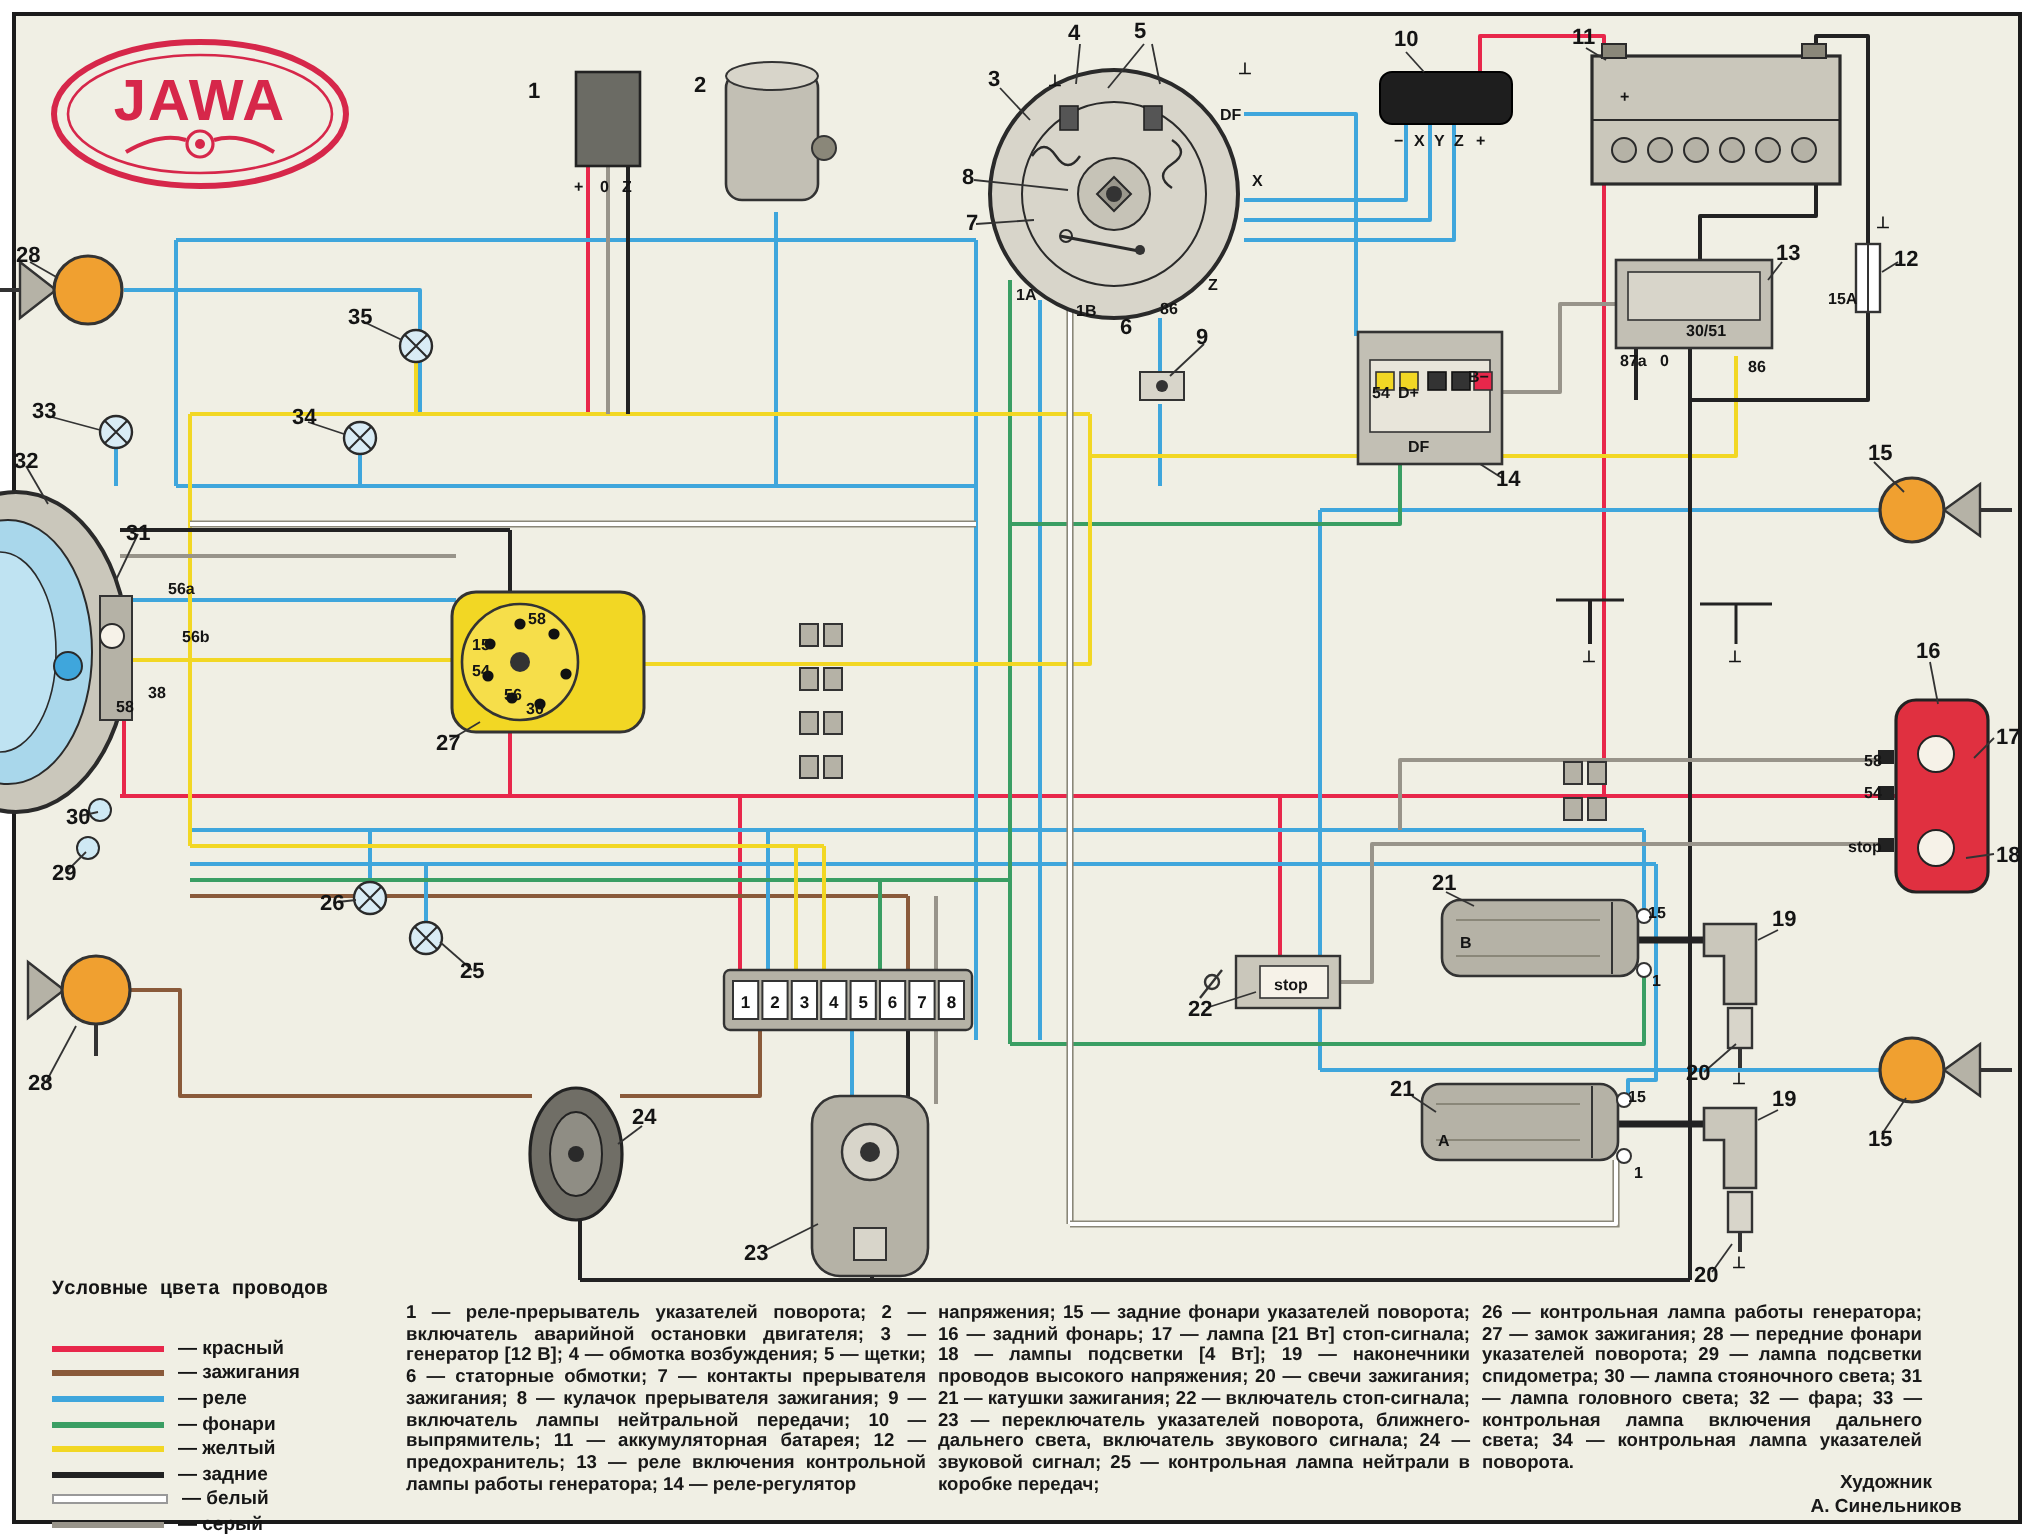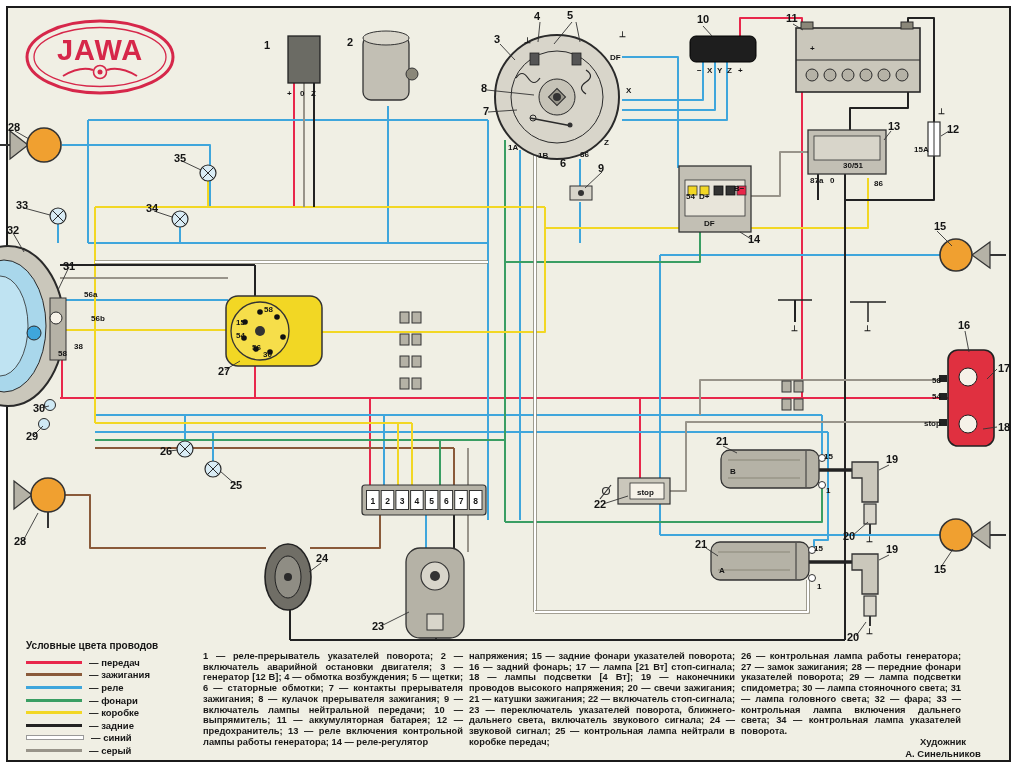--- a/index.html
+++ b/index.html
@@ -1,21 +1,21 @@
 <!DOCTYPE html>
 <html><head>
 <meta charset="utf-8">
 <style>
   html,body{margin:0;padding:0;background:#ffffff;}
   body{font-family:"Liberation Sans",sans-serif;}
   .page{position:relative;width:1017px;height:768px;background:#ffffff;overflow:hidden;}
   .frame{position:absolute;left:6px;top:6px;right:6px;bottom:6px;border:2px solid #1b1b1b;background:#f0efe4;}
   svg.diagram{position:absolute;left:0;top:0;width:1017px;height:768px;}
   .legend{position:absolute;left:26px;top:640px;width:172px;}
-  .legend-title{font-size:10px;font-weight:bold;color:#151515;margin-bottom:5px;}
+  .legend-title{font-size:10px;font-weight:bold;color:#151515;margin-bottom:17px;font-family:Liberation Mono, monospace;}
   .legend-row{display:flex;align-items:center;height:12.6px;}
   .legend-row .sw{display:inline-block;width:56px;height:3px;margin-right:7px;flex:none;}
   .legend-row .lt{font-size:9.5px;font-weight:bold;color:#151515;white-space:nowrap;}
   .desc{position:absolute;top:651px;font-size:9.3px;line-height:10.7px;font-weight:bold;color:#181818;text-align:justify;}
   #desc1{left:203px;width:260px;}
   #desc2{left:469px;width:266px;}
   #desc3{left:741px;width:220px;}
   .credit{position:absolute;left:880px;top:736px;width:126px;text-align:center;font-size:9.5px;font-weight:bold;color:#181818;line-height:12px;}
 </style>
 </head>
@@ -489,45 +489,45 @@
         <text x="866" y="542" font-size="8" font-weight="bold" fill="#141414">⊥</text>
         <text x="866" y="634" font-size="8" font-weight="bold" fill="#141414">⊥</text>
       </g>
   </svg>
 
   <div class="legend">
     <div class="legend-title">Условные цвета проводов</div>
     <div id="legend-rows">
         <div class="legend-row">
           <span class="sw" style="background: rgb(232, 39, 75);"></span>
-          <span class="lt">— передач</span>
+          <span class="lt">— красный</span>
         </div>
         <div class="legend-row">
           <span class="sw" style="background: rgb(138, 90, 58);"></span>
           <span class="lt">— зажигания</span>
         </div>
         <div class="legend-row">
           <span class="sw" style="background: rgb(63, 166, 220);"></span>
           <span class="lt">— реле</span>
         </div>
         <div class="legend-row">
           <span class="sw" style="background: rgb(58, 158, 99);"></span>
           <span class="lt">— фонари</span>
         </div>
         <div class="legend-row">
           <span class="sw" style="background: rgb(242, 215, 36);"></span>
-          <span class="lt">— коробке</span>
+          <span class="lt">— желтый</span>
         </div>
         <div class="legend-row">
           <span class="sw" style="background: rgb(34, 34, 34);"></span>
           <span class="lt">— задние</span>
         </div>
         <div class="legend-row">
           <span class="sw" style="background: rgb(255, 255, 255); border: 1px solid rgb(153, 153, 153);"></span>
-          <span class="lt">— синий</span>
+          <span class="lt">— белый</span>
         </div>
         <div class="legend-row">
           <span class="sw" style="background: rgb(152, 148, 138);"></span>
           <span class="lt">— серый</span>
         </div>
       </div>
   </div>
 
   <div class="desc" id="desc1">1 — реле-прерыватель указателей поворота; 2 — включатель аварийной остановки двигателя; 3 — генератор [12 В]; 4 — обмотка возбуждения; 5 — щетки; 6 — статорные обмотки; 7 — контакты прерывателя зажигания; 8 — кулачок прерывателя зажигания; 9 — включатель лампы нейтральной передачи; 10 — выпрямитель; 11 — аккумуляторная батарея; 12 — предохранитель; 13 — реле включения контрольной лампы работы генератора; 14 — реле-регулятор</div>
   <div class="desc" id="desc2">напряжения; 15 — задние фонари указателей поворота; 16 — задний фонарь; 17 — лампа [21 Вт] стоп-сигнала; 18 — лампы подсветки [4 Вт]; 19 — наконечники проводов высокого напряжения; 20 — свечи зажигания; 21 — катушки зажигания; 22 — включатель стоп-сигнала; 23 — переключатель указателей поворота, ближнего-дальнего света, включатель звукового сигнала; 24 — звуковой сигнал; 25 — контрольная лампа нейтрали в коробке передач;</div>

